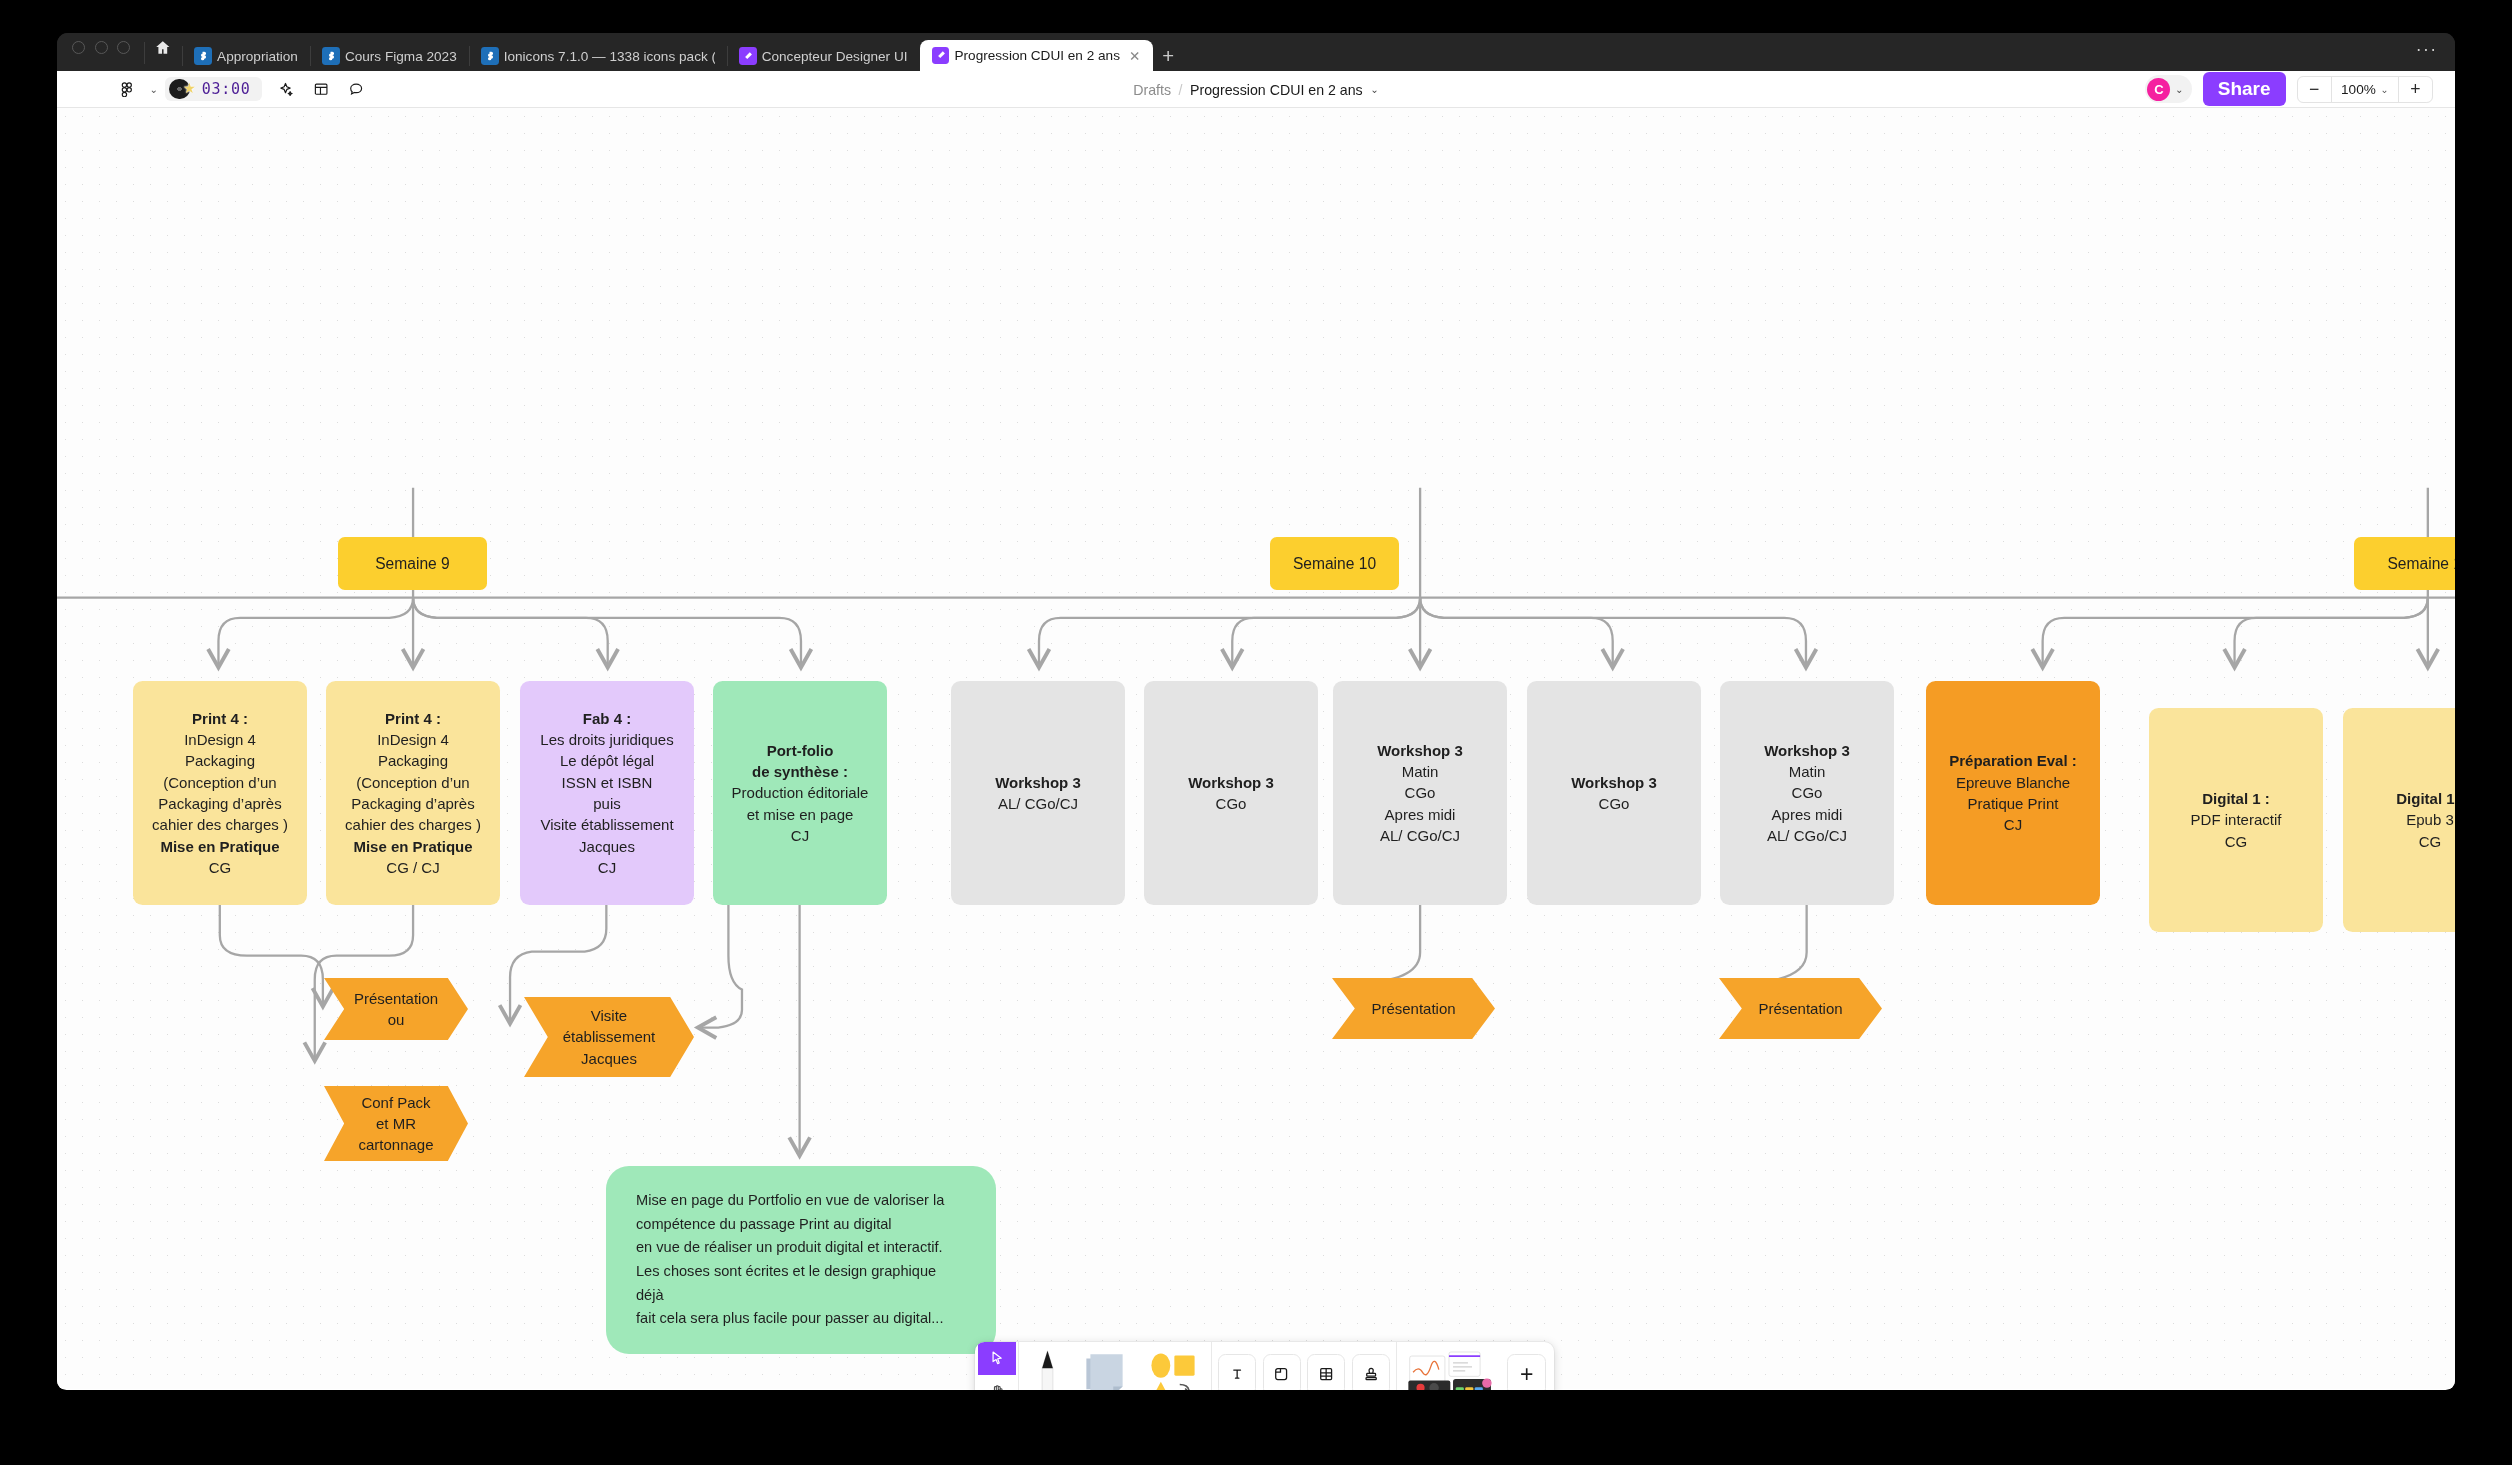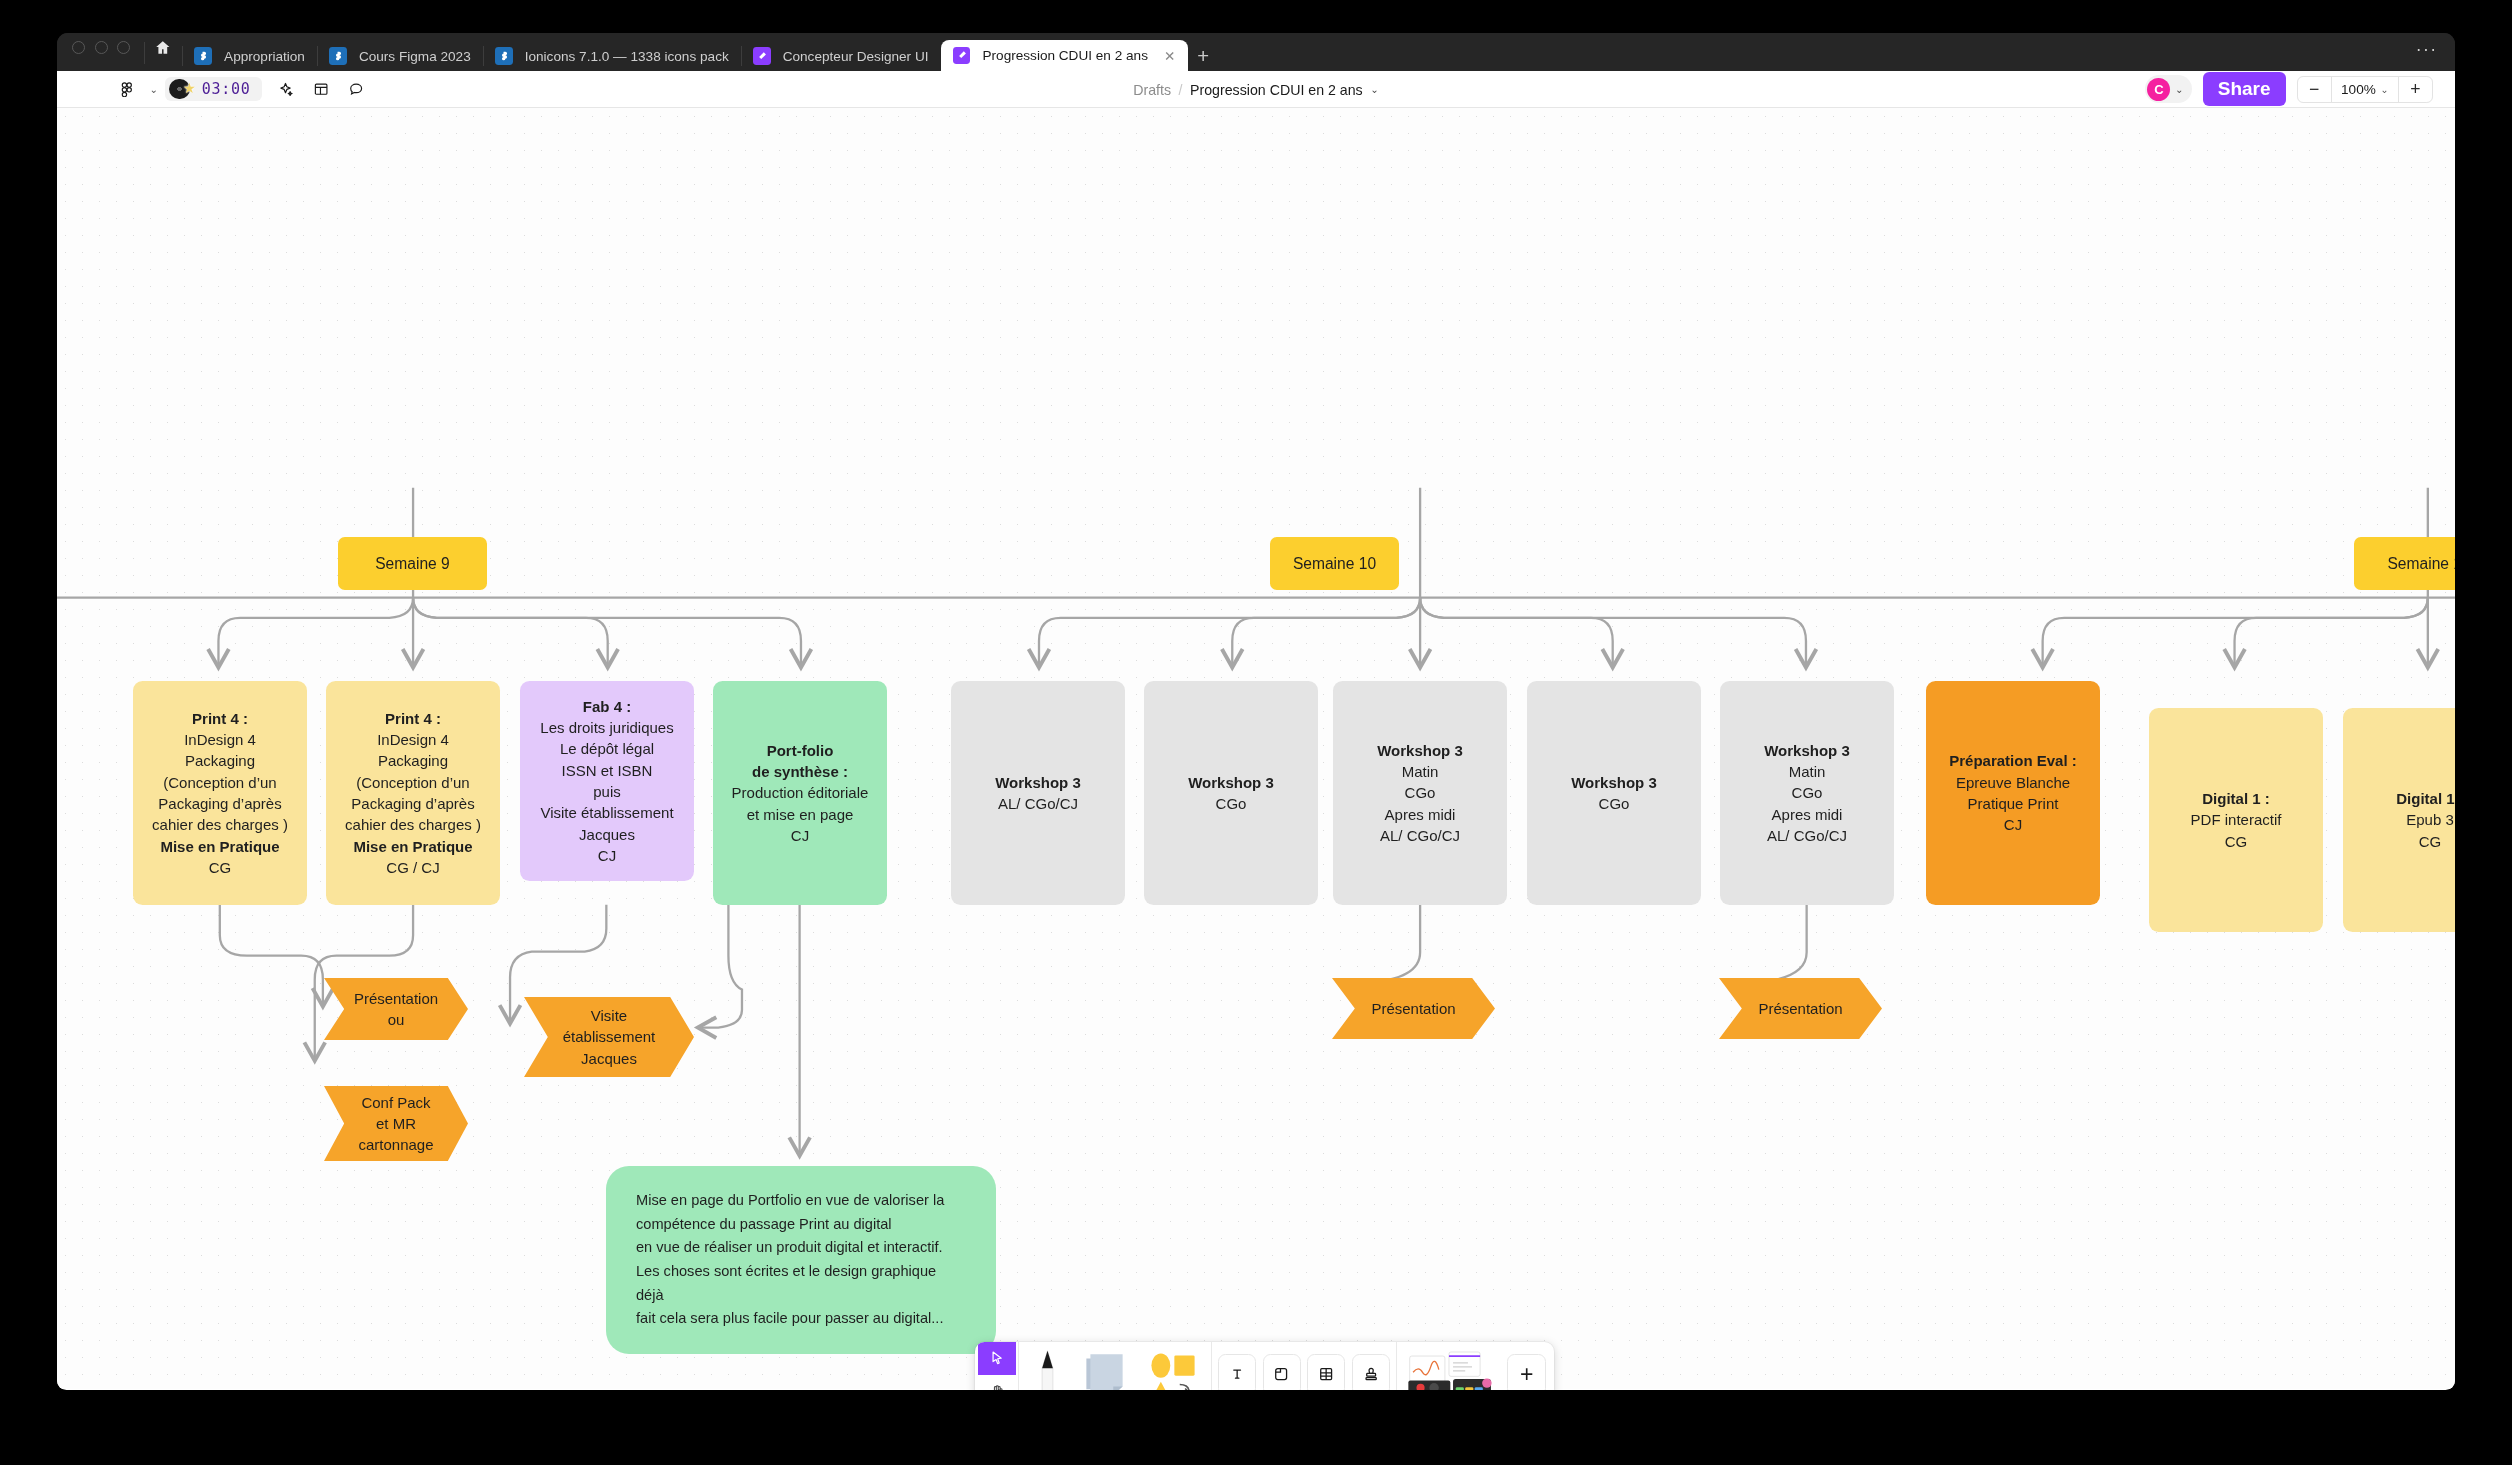--- a/index.html
+++ b/index.html
@@ -29,21 +29,21 @@
   }
   .tl { width: 13px; height: 13px; border-radius: 50%;
         border: 1.4px solid #585858; }
   .chrome-divider { width: 0.7px; height: 22px; background: #3d3d3d;
         align-self: flex-end; margin-bottom: 6.8px; }
   .home-btn {
     display: flex; align-items: center; justify-content: center;
     width: 38px; height: 100%; padding-bottom: 8.1px;
   }
   .tab {
-    height: 30px; display: flex; align-items: center; gap: 12px;
+    height: 30px; display: flex; align-items: center; gap: 5px;
     padding: 0 12.2px; min-width: 0; position: relative;
     color: #cfcfcf; font-size: 13.6px; white-space: nowrap;
   }
   .tab + .tab::before, .home-btn + .tab::before {
     content: ""; position: absolute; left: 0; top: 4.7px;
     height: 20.3px; width: 0.7px; background: #3d3d3d;
   }
   .tab.active {
     background: #fff; color: #1a1a1a;
     border-radius: 8.1px 8.1px 0 0; height: 31px;
@@ -424,21 +424,21 @@
         <span><b>Print 4 :</b></span>
         <span>InDesign 4</span>
         <span>Packaging</span>
         <span>(Conception d’un</span>
         <span>Packaging d’après</span>
         <span>cahier des charges )</span>
         <span><b>Mise en Pratique</b></span>
         <span>CG / CJ</span>
       </div>
 
-      <div class="node card purple" style="left:463px; top:573px; width:174px; height:200px;">
+      <div class="node card purple" style="left:463px; top:573px; width:174px; height:224px;">
         <span><b>Fab 4 :</b></span>
         <span>Les droits juridiques</span>
         <span>Le dépôt légal</span>
         <span>ISSN et ISBN</span>
         <span>puis</span>
         <span>Visite établissement</span>
         <span>Jacques</span>
         <span>CJ</span>
       </div>
 

